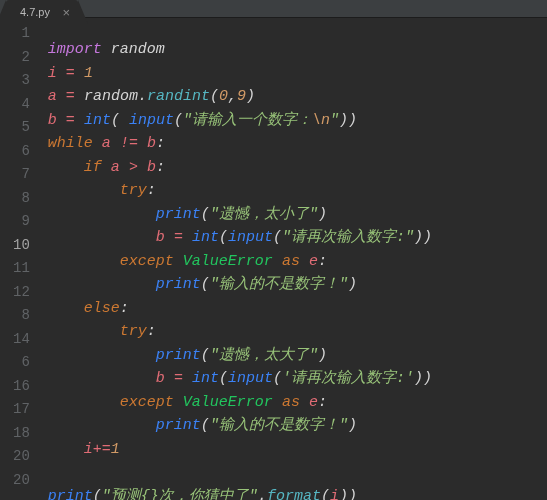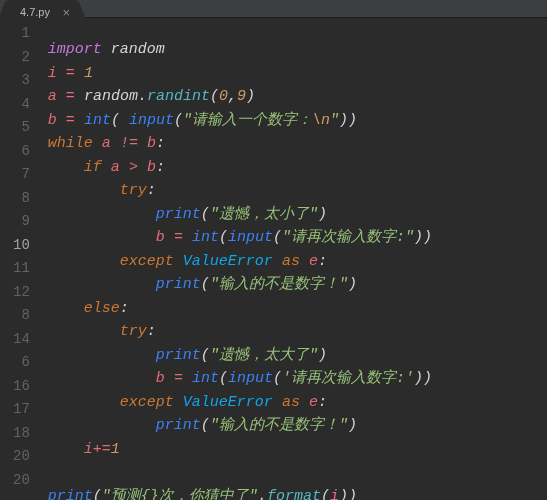--- a/index.html
+++ b/index.html
@@ -89,21 +89,21 @@
   .kw   { color: #cc7832; font-style: italic; }          
   .kwr  { color: #c678dd; font-style: italic; }           
   .name { color: #d4d4d4; }
   .var  { color: #e06c75; font-style: italic; }          
   .func { color: #3b82f6; font-style: italic; }          
   .call { color: #56b6c2; font-style: italic; text-align: right; }
   .opr  { color: #e06c75; font-style: italic; }          
   .num  { color: #d19a66; font-style: italic; }
   .str  { color: #98c379; font-style: italic; }
   .esc  { color: #d19a66; font-style: italic; }
-  .cls  { color: #0ea5e9; font-style: italic; }          
+  .cls  { color: #22c55e; font-style: italic; }          
   .pun  { color: #d4d4d4; }
 </style>
 </head>
 <body>
 
 <div class="tabbar">
   <div class="tab">
     <span>4.7.py</span>
     <span class="close">×</span>
   </div>

